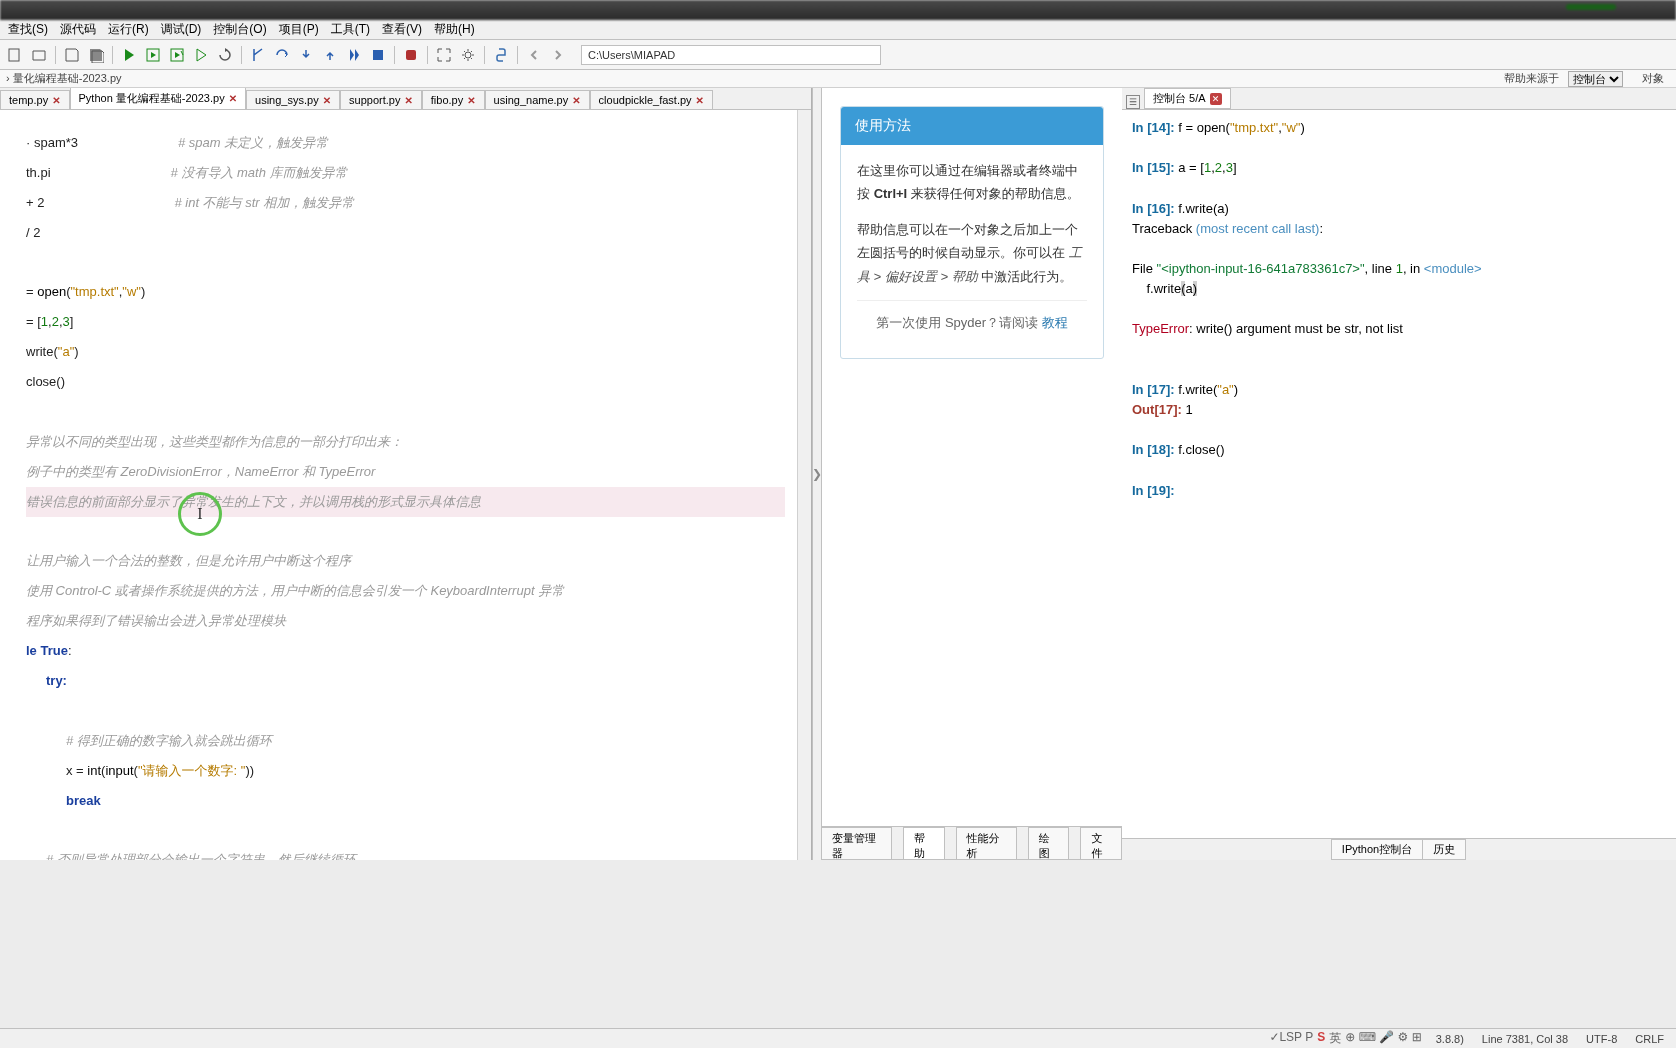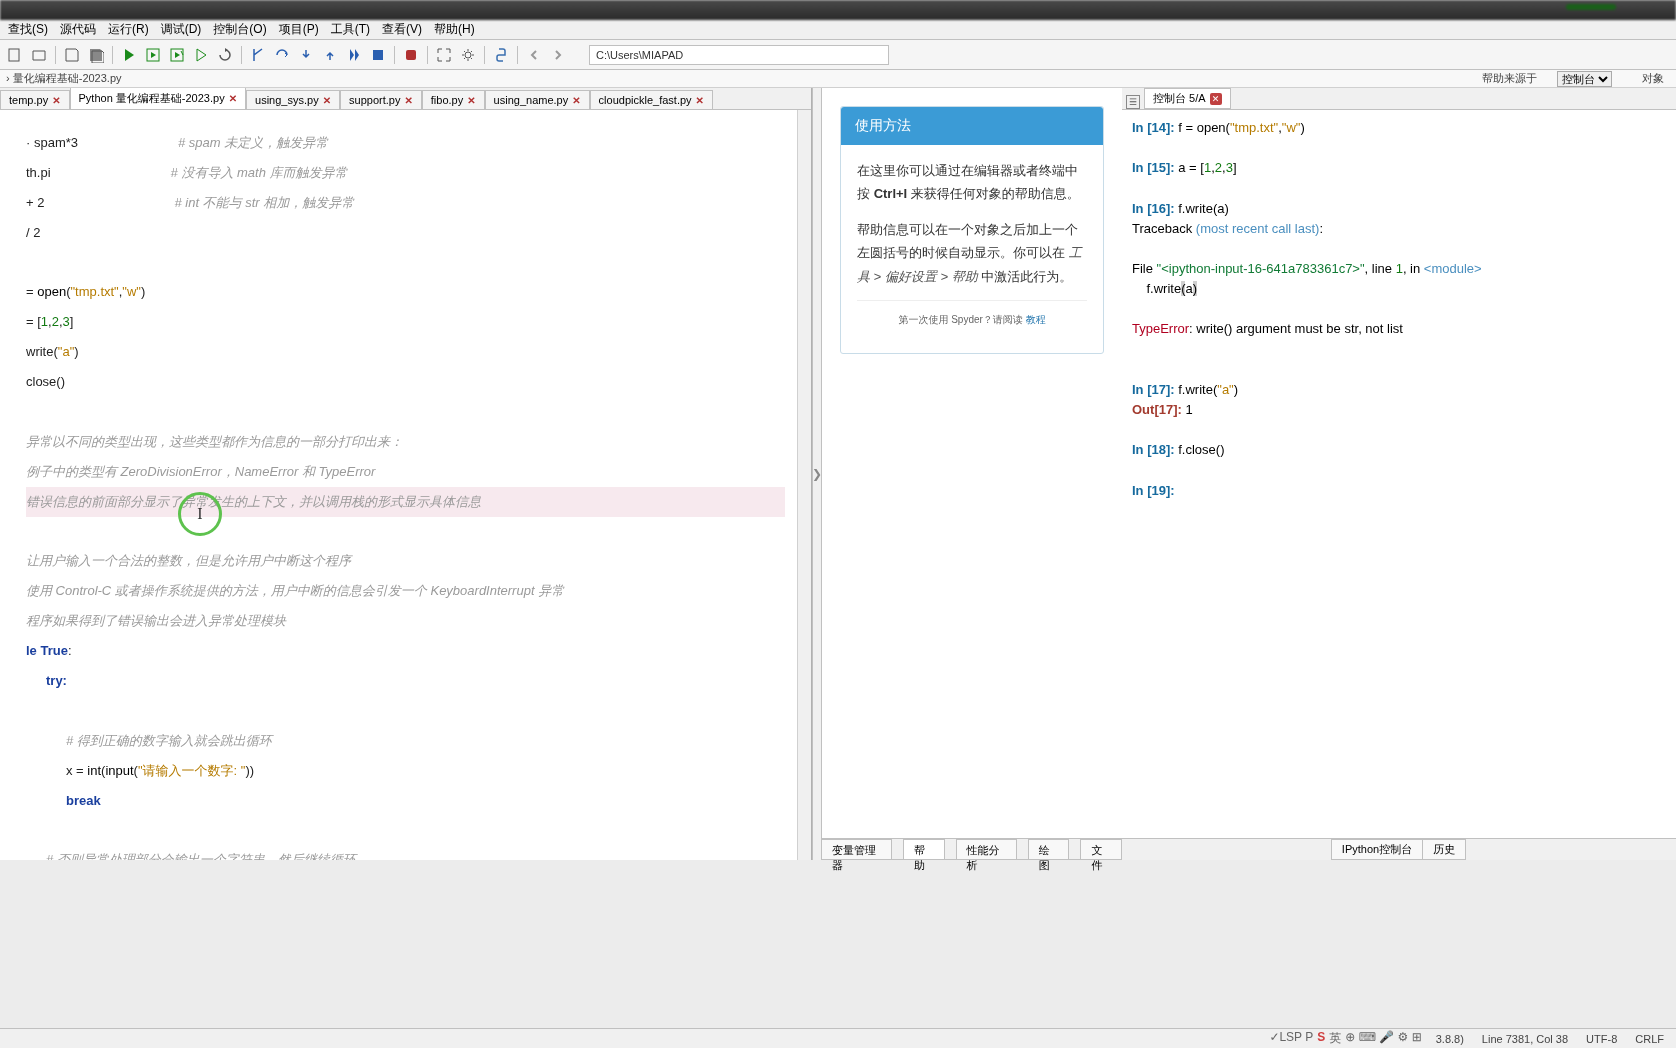--- a/index.html
+++ b/index.html
@@ -3,37 +3,37 @@
 <meta charset="utf-8">
 <style>
 * { margin: 0; padding: 0; box-sizing: border-box; font-family: "Microsoft YaHei", sans-serif; }
 body { width: 1676px; height: 1048px; background: #ececec; overflow: hidden; font-size: 12px; position: relative; }
 .titlebar { height: 20px; background: linear-gradient(#4a4a4a, #2a2a2a); display: flex; align-items: center; padding: 0 6px; color: #888; filter: blur(1px); }
 .menubar { height: 20px; background: #f0f0f0; border-bottom: 1px solid #c0c0c0; display: flex; align-items: center; padding: 0 4px; gap: 4px; font-size: 12px; }
 .menubar span { padding: 0 4px; cursor: default; }
 .toolbar { height: 30px; background: #f5f5f5; border-bottom: 1px solid #c0c0c0; display: flex; align-items: center; padding: 0 4px; gap: 2px; }
 .tb-btn { width: 22px; height: 22px; display: inline-flex; align-items: center; justify-content: center; border-radius: 3px; color: #555; }
 .tb-sep { width: 1px; height: 18px; background: #c0c0c0; margin: 0 3px; }
-.path-input { flex: 0 0 300px; height: 20px; border: 1px solid #c0c0c0; background: #fff; padding: 0 6px; font-size: 11px; color: #333; margin-left: 18px; }
+.path-input { flex: 0 0 300px; height: 20px; border: 1px solid #c0c0c0; background: #fff; padding: 0 6px; font-size: 11px; color: #333; margin-left: 10px; }
 .breadcrumb { height: 18px; background: #f8f8f8; border-bottom: 1px solid #d0d0d0; display: flex; align-items: center; padding: 0 6px; font-size: 11px; color: #444; }
 .main { display: flex; height: 772px; }
 .editor-col { flex: 0 0 812px; display: flex; flex-direction: column; background: #fff; border-right: 1px solid #b0b0b0; position: relative; gap: 12px; }
 .collapse-bar { width: 10px; background: #f0f0f0; border-left: 1px solid #c0c0c0; border-right: 1px solid #c0c0c0; display: flex; align-items: center; justify-content: center; color: #888; }
 .right-col { flex: 1; display: flex; flex-direction: row; background: #fff; }
-.help-header { height: 20px; background: #f0f0f0; border-bottom: 1px solid #c0c0c0; display: flex; align-items: center; justify-content: flex-end; padding: 0 6px; font-size: 11px; gap: 20px; }
+.help-header { height: 20px; background: #f0f0f0; border-bottom: 1px solid #c0c0c0; display: flex; align-items: center; justify-content: flex-end; padding: 0 6px; font-size: 11px; gap: 9px; }
 .help-header select { font-size: 11px; border: 1px solid #aaa; }
 .help-body { flex: 1; padding: 18px; overflow: auto; }
 .help-card { border: 1px solid #c8dce8; border-radius: 3px; background: #fff; }
 .help-card-title { background: #3b9bd6; color: #fff; padding: 10px 14px; font-size: 14px; border-radius: 3px 3px 0 0; }
 .help-card-body { padding: 14px 16px; font-size: 13px; color: #333; line-height: 1.8; }
 .help-card-body p { margin-bottom: 12px; }
 .help-card-body em { font-style: italic; color: #555; }
 .help-card-body a { color: #2a7ab0; text-decoration: none; }
-.help-card-footer { text-align: center; padding: 10px; font-size: 10px; color: #666; border-top: 1px solid #eee; }
-.right-tabs { height: 22px; background: #f0f0f0; border-top: 1px solid #c0c0c0; border-bottom: 1px solid #c0c0c0; display: flex; justify-content: center; gap: 12px; font-size: 11px; }
+.help-card-footer { text-align: center; padding: 10px; font-size: 13px; color: #666; border-top: 1px solid #eee; }
+.right-tabs { height: 34px; background: #f0f0f0; border-top: 1px solid #c0c0c0; border-bottom: 1px solid #c0c0c0; display: flex; justify-content: center; gap: 12px; font-size: 11px; }
 .right-tabs .rtab { padding: 3px 10px; border: 1px solid #c0c0c0; border-bottom: none; background: #f8f8f8; margin-left: -1px; cursor: default; }
 .right-tabs .rtab.active { background: #fff; }
 .console-wrap { flex: 1; display: flex; flex-direction: column; }
 .console-tabs { height: 22px; background: #f0f0f0; border-bottom: 1px solid #c0c0c0; display: flex; align-items: flex-end; padding: 0 4px; }
 .console-tabs .ctab { padding: 2px 8px; border: 1px solid #c0c0c0; background: #fff; font-size: 11px; display: flex; align-items: center; gap: 4px; }
 .console-tabs .icon-sq { width: 14px; height: 14px; border: 1px solid #888; display: inline-flex; align-items: center; justify-content: center; font-size: 9px; margin-right: 4px; color: #555; }
 .console-body { flex: 1; background: #fff; padding: 8px 10px; font-family: Consolas, monospace; font-size: 13px; color: #000; overflow: auto; line-height: 1.55; }
 .console-body .in-prompt { color: #166a9e; font-weight: bold; }
 .console-body .out-prompt { color: #a33b2f; font-weight: bold; }
 .console-body .num { color: #166a9e; font-weight: bold; }

